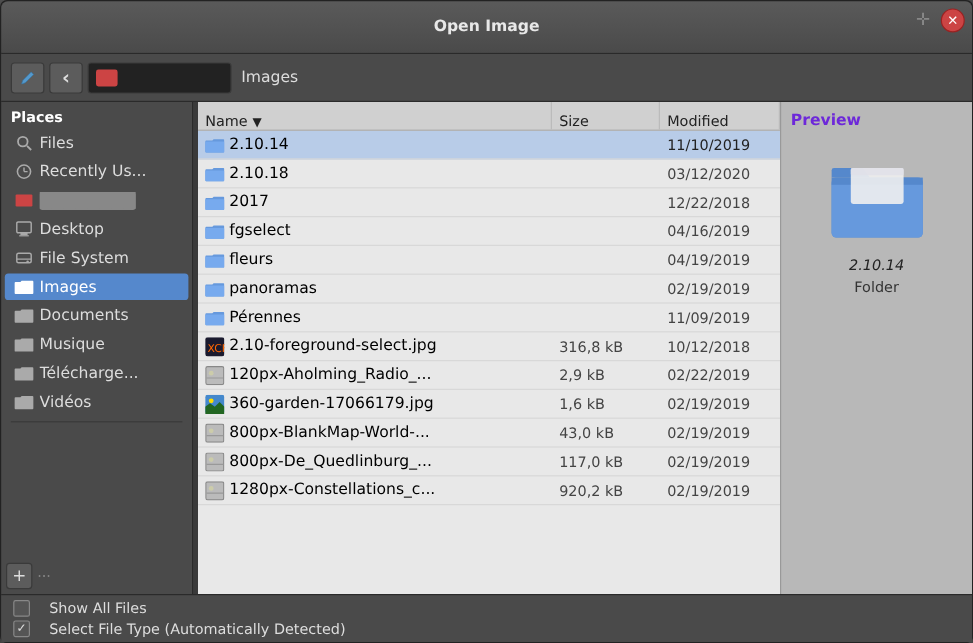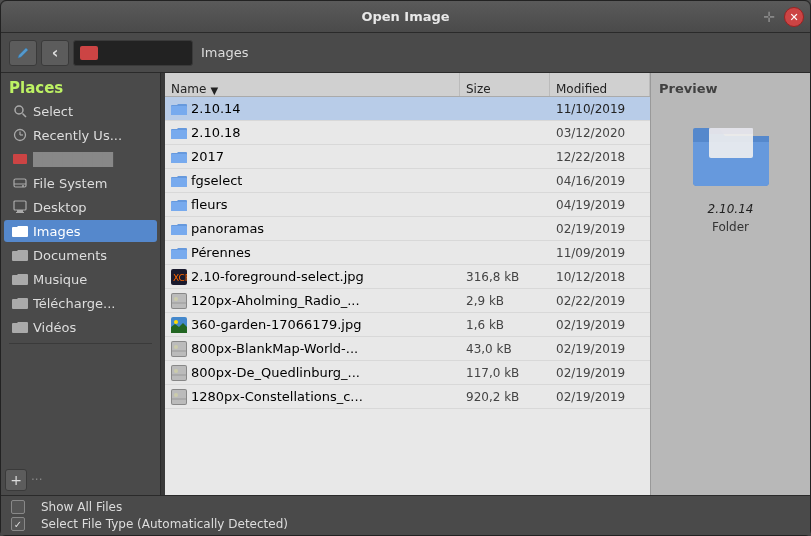--- a/index.html
+++ b/index.html
@@ -26,21 +26,21 @@
       box-shadow: 0 4px 20px rgba(0,0,0,0.7);
     }
 
     
     .title-bar {
       background: linear-gradient(180deg, #5a5a5a 0%, #4a4a4a 100%);
       border-radius: 6px 6px 0 0;
       display: flex;
       align-items: center;
       justify-content: center;
-      height: 32px;
+      height: 44px;
       position: relative;
       border-bottom: 1px solid #2a2a2a;
     }
     .title-bar-title {
       color: #e8e8e8;
       font-size: 13px;
       font-weight: bold;
     }
     .title-bar-close {
       position: absolute;
@@ -118,22 +118,22 @@
     .sidebar {
       width: 160px;
       min-width: 160px;
       background: #4a4a4a;
       border-right: 1px solid #2a2a2a;
       display: flex;
       flex-direction: column;
       overflow: hidden;
     }
     .sidebar-section-header {
-      color: #bef264;
-      font-size: 15px;
+      color: #ffffff;
+      font-size: 12px;
       font-weight: bold;
       padding: 6px 8px 2px 8px;
     }
     .sidebar-item {
       display: flex;
       align-items: center;
       padding: 3px 8px;
       cursor: pointer;
       color: #ddd;
       font-size: 13px;
@@ -268,21 +268,21 @@
       background: #b8b8b8;
       border-left: 1px solid #999;
       display: flex;
       flex-direction: column;
       align-items: center;
       padding: 8px;
     }
     .preview-title {
       font-weight: bold;
       font-size: 13px;
-      color: #404040;
+      color: #6d28d9;
       margin-bottom: 12px;
       align-self: flex-start;
     }
     .preview-folder-icon {
       width: 80px;
       height: 70px;
       margin: 10px auto;
     }
     .preview-filename {
       font-style: italic;
@@ -369,21 +369,21 @@
     <div class="sidebar">
       <div class="sidebar-section-header">Places</div>
 
       <div class="sidebar-item">
         <span class="item-icon">
           <svg width="14" height="14" viewBox="0 0 14 14">
               <circle cx="6" cy="6" r="4" fill="none" stroke="#aaa" stroke-width="1.5"></circle>
               <line x1="9.5" y1="9.5" x2="13" y2="13" stroke="#aaa" stroke-width="1.5"></line>
             </svg>
         </span>
-        <span class="item-label">Select</span>
+        <span class="item-label">Files</span>
       </div>
 
       <div class="sidebar-item">
         <span class="item-icon">
           <svg width="14" height="14" viewBox="0 0 14 14">
               <circle cx="7" cy="7" r="5.5" fill="none" stroke="#aaa" stroke-width="1.3"></circle>
               <line x1="7" y1="7" x2="7" y2="3.5" stroke="#aaa" stroke-width="1.2"></line>
               <line x1="7" y1="7" x2="10" y2="7" stroke="#aaa" stroke-width="1.2"></line>
             </svg>
         </span>
@@ -395,37 +395,37 @@
           <div style="width:14px;height:10px;background:#cc4444;border-radius:1px;"></div>
         </span>
         <span class="item-label">
           <span style="background:#888;color:#888;border-radius:2px;">████████</span>
         </span>
       </div>
 
       <div class="sidebar-item">
         <span class="item-icon">
           <svg width="14" height="14" viewBox="0 0 14 14">
+              <rect x="1" y="1" width="12" height="9" rx="1" fill="none" stroke="#aaa" stroke-width="1.2"></rect>
+              <rect x="4" y="10" width="6" height="2" fill="#aaa"></rect>
+              <rect x="3" y="12" width="8" height="1" fill="#aaa"></rect>
+            </svg>
+        </span>
+        <span class="item-label">Desktop</span>
+      </div>
+
+      <div class="sidebar-item">
+        <span class="item-icon">
+          <svg width="14" height="14" viewBox="0 0 14 14">
               <rect x="1" y="3" width="12" height="8" rx="1.5" fill="none" stroke="#aaa" stroke-width="1.2"></rect>
               <line x1="1" y1="8" x2="13" y2="8" stroke="#aaa" stroke-width="1"></line>
               <circle cx="10" cy="10" r="1" fill="#aaa"></circle>
             </svg>
         </span>
         <span class="item-label">File System</span>
-      </div>
-
-      <div class="sidebar-item">
-        <span class="item-icon">
-          <svg width="14" height="14" viewBox="0 0 14 14">
-              <rect x="1" y="1" width="12" height="9" rx="1" fill="none" stroke="#aaa" stroke-width="1.2"></rect>
-              <rect x="4" y="10" width="6" height="2" fill="#aaa"></rect>
-              <rect x="3" y="12" width="8" height="1" fill="#aaa"></rect>
-            </svg>
-        </span>
-        <span class="item-label">Desktop</span>
       </div>
 
       <div class="sidebar-item active">
         <span class="item-icon">
           <svg width="16" height="13" viewBox="0 0 16 13">
               <path d="M0 3 Q0 2 1 2 L5 2 L6 1 L15 1 Q16 1 16 2 L16 11 Q16 12 15 12 L1 12 Q0 12 0 11 Z" fill="#fff"></path>
             </svg>
         </span>
         <span class="item-label">Images</span>
       </div>

